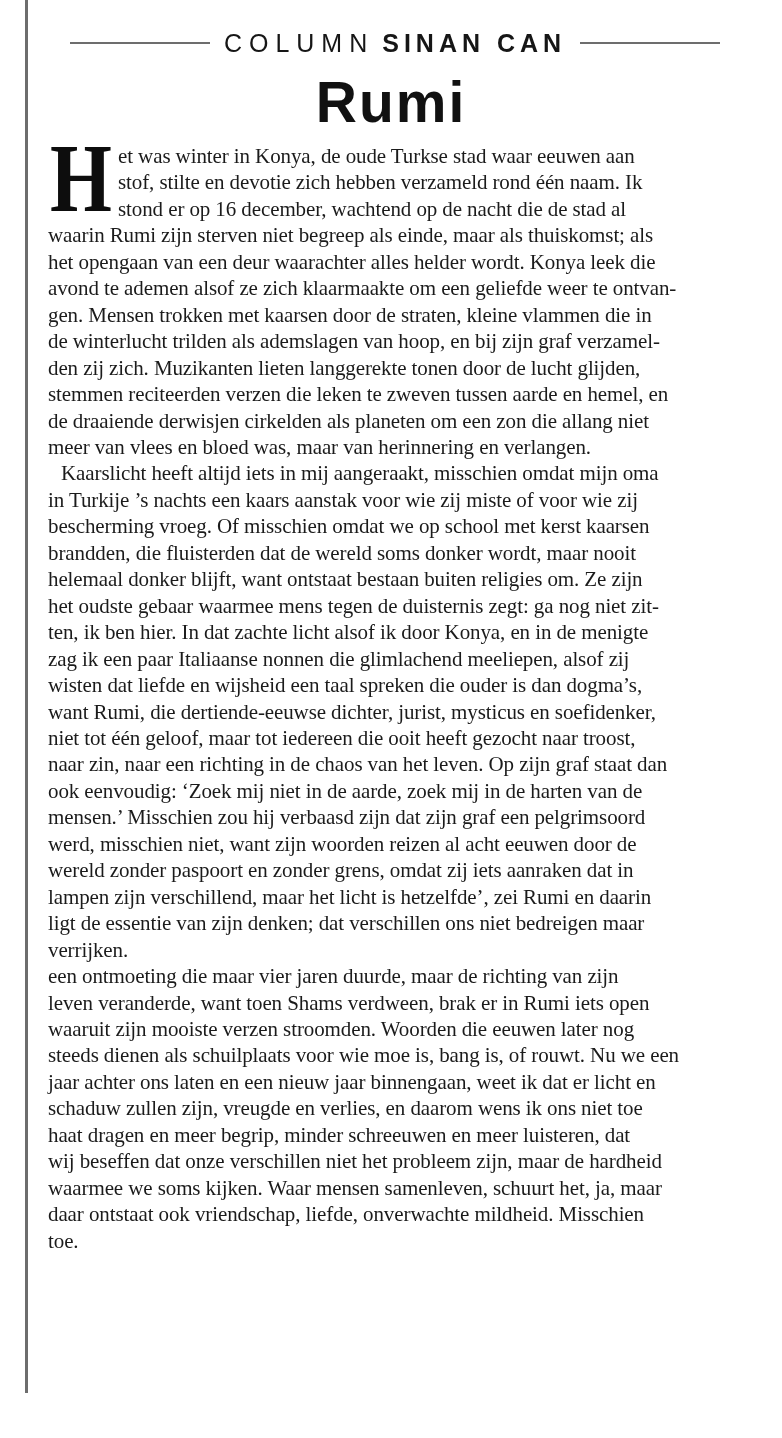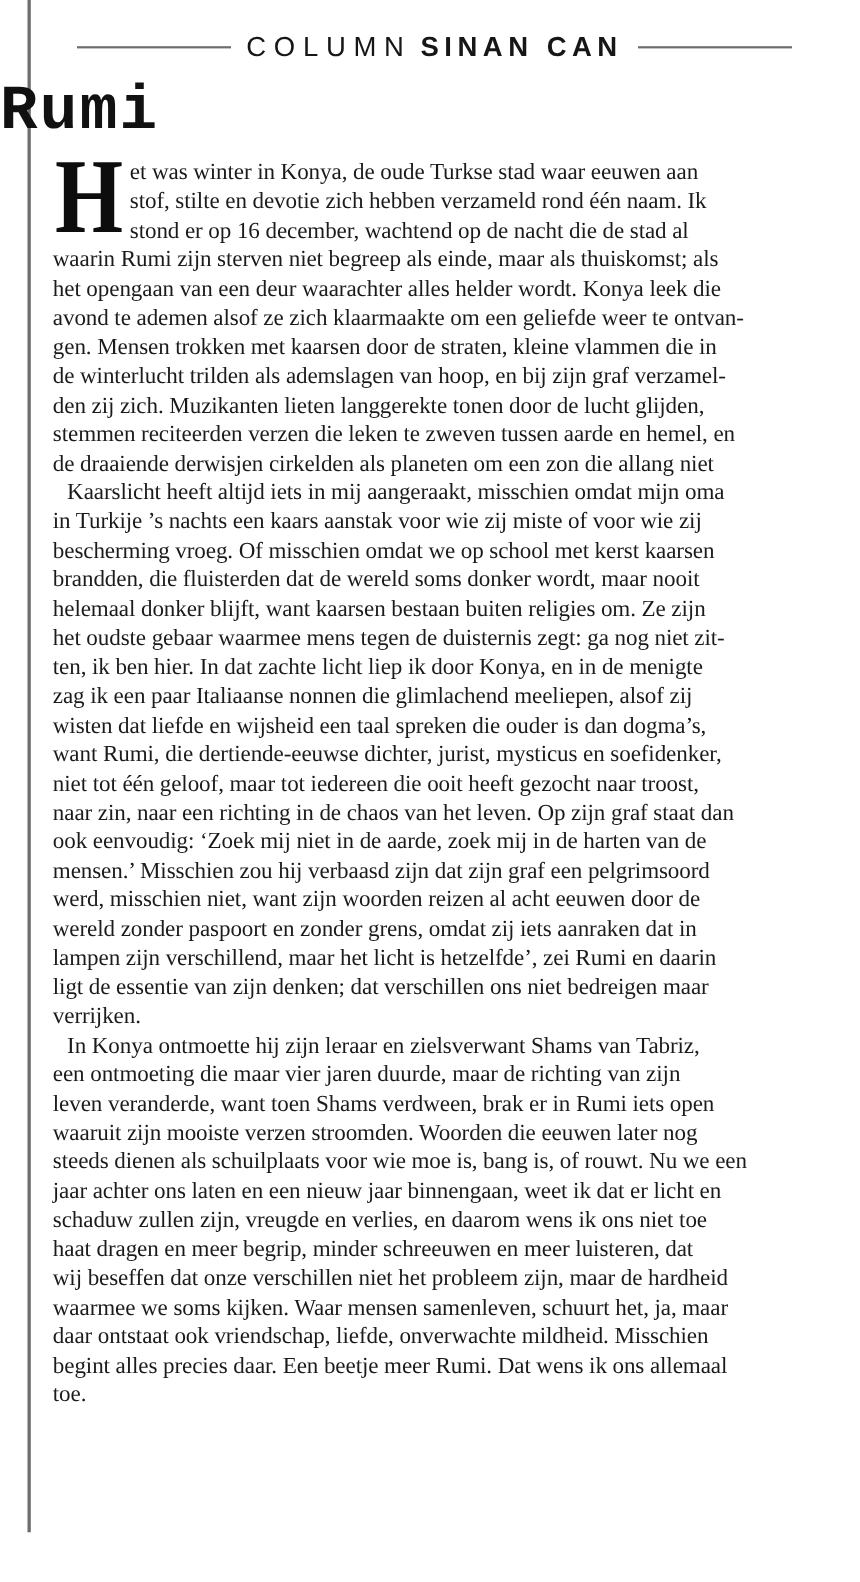--- a/index.html
+++ b/index.html
@@ -50,22 +50,22 @@
     font-weight: 700;
     letter-spacing: 5px;
     white-space: nowrap;
     margin-left: -6px;
   }
   .title {
     position: absolute;
     top: 74px;
     left: 0;
     width: 100%;
-    text-align: left;
-    font-family: Liberation Mono, monospace;
+    text-align: center;
+    font-family: Liberation Sans, sans-serif;
     font-weight: 700;
     font-size: 57px;
     letter-spacing: 2px;
     color: #111111;
     line-height: 1;
   }
   .article {
     position: absolute;
     left: 48px;
     top: 143px;
@@ -120,51 +120,50 @@
         <div class="tline">stof, stilte en devotie zich hebben verzameld rond één naam. Ik</div>
         <div class="tline">stond er op 16 december, wachtend op de nacht die de stad al</div>
         <div class="tline">waarin Rumi zijn sterven niet begreep als einde, maar als thuiskomst; als</div>
         <div class="tline">het opengaan van een deur waarachter alles helder wordt. Konya leek die</div>
         <div class="tline">avond te ademen alsof ze zich klaarmaakte om een geliefde weer te ontvan-</div>
         <div class="tline">gen. Mensen trokken met kaarsen door de straten, kleine vlammen die in</div>
         <div class="tline">de winterlucht trilden als ademslagen van hoop, en bij zijn graf verzamel-</div>
         <div class="tline">den zij zich. Muzikanten lieten langgerekte tonen door de lucht glijden,</div>
         <div class="tline">stemmen reciteerden verzen die leken te zweven tussen aarde en hemel, en</div>
         <div class="tline">de draaiende derwisjen cirkelden als planeten om een zon die allang niet</div>
+        <div class="tline">meer van vlees en bloed was, maar van herinnering en verlangen.</div>
       </div>
       <div class="para">
         <div class="tline indent">Kaarslicht heeft altijd iets in mij aangeraakt, misschien omdat mijn oma</div>
         <div class="tline">in Turkije ’s nachts een kaars aanstak voor wie zij miste of voor wie zij</div>
         <div class="tline">bescherming vroeg. Of misschien omdat we op school met kerst kaarsen</div>
         <div class="tline">brandden, die fluisterden dat de wereld soms donker wordt, maar nooit</div>
-        <div class="tline">helemaal donker blijft, want kaarsen bestaan buiten religies om. Ze zijn</div>
+        <div class="tline">helemaal donker blijft, want ontstaat bestaan buiten religies om. Ze zijn</div>
         <div class="tline">het oudste gebaar waarmee mens tegen de duisternis zegt: ga nog niet zit-</div>
-        <div class="tline">ten, ik ben hier. In dat zachte licht liep ik door Konya, en in de menigte</div>
+        <div class="tline">ten, ik ben hier. In dat zachte licht alsof ik door Konya, en in de menigte</div>
         <div class="tline">zag ik een paar Italiaanse nonnen die glimlachend meeliepen, alsof zij</div>
         <div class="tline">wisten dat liefde en wijsheid een taal spreken die ouder is dan dogma’s,</div>
         <div class="tline">want Rumi, die dertiende-eeuwse dichter, jurist, mysticus en soefidenker,</div>
         <div class="tline">niet tot één geloof, maar tot iedereen die ooit heeft gezocht naar troost,</div>
         <div class="tline">naar zin, naar een richting in de chaos van het leven. Op zijn graf staat dan</div>
         <div class="tline">ook eenvoudig: ‘Zoek mij niet in de aarde, zoek mij in de harten van de</div>
         <div class="tline">mensen.’ Misschien zou hij verbaasd zijn dat zijn graf een pelgrimsoord</div>
         <div class="tline">werd, misschien niet, want zijn woorden reizen al acht eeuwen door de</div>
         <div class="tline">wereld zonder paspoort en zonder grens, omdat zij iets aanraken dat in</div>
         <div class="tline">lampen zijn verschillend, maar het licht is hetzelfde’, zei Rumi en daarin</div>
         <div class="tline">ligt de essentie van zijn denken; dat verschillen ons niet bedreigen maar</div>
         <div class="tline">verrijken.</div>
       </div>
       <div class="para">
-        <div class="tline indent">In Konya ontmoette hij zijn leraar en zielsverwant Shams van Tabriz,</div>
         <div class="tline">een ontmoeting die maar vier jaren duurde, maar de richting van zijn</div>
         <div class="tline">leven veranderde, want toen Shams verdween, brak er in Rumi iets open</div>
         <div class="tline">waaruit zijn mooiste verzen stroomden. Woorden die eeuwen later nog</div>
         <div class="tline">steeds dienen als schuilplaats voor wie moe is, bang is, of rouwt. Nu we een</div>
         <div class="tline">jaar achter ons laten en een nieuw jaar binnengaan, weet ik dat er licht en</div>
         <div class="tline">schaduw zullen zijn, vreugde en verlies, en daarom wens ik ons niet toe</div>
         <div class="tline">haat dragen en meer begrip, minder schreeuwen en meer luisteren, dat</div>
         <div class="tline">wij beseffen dat onze verschillen niet het probleem zijn, maar de hardheid</div>
         <div class="tline">waarmee we soms kijken. Waar mensen samenleven, schuurt het, ja, maar</div>
         <div class="tline">daar ontstaat ook vriendschap, liefde, onverwachte mildheid. Misschien</div>
-        <div class="tline">begint alles precies daar. Een beetje meer Rumi. Dat wens ik ons allemaal</div>
         <div class="tline">toe.</div>
       </div>
     </div>
 </div>
 
 </body></html>

